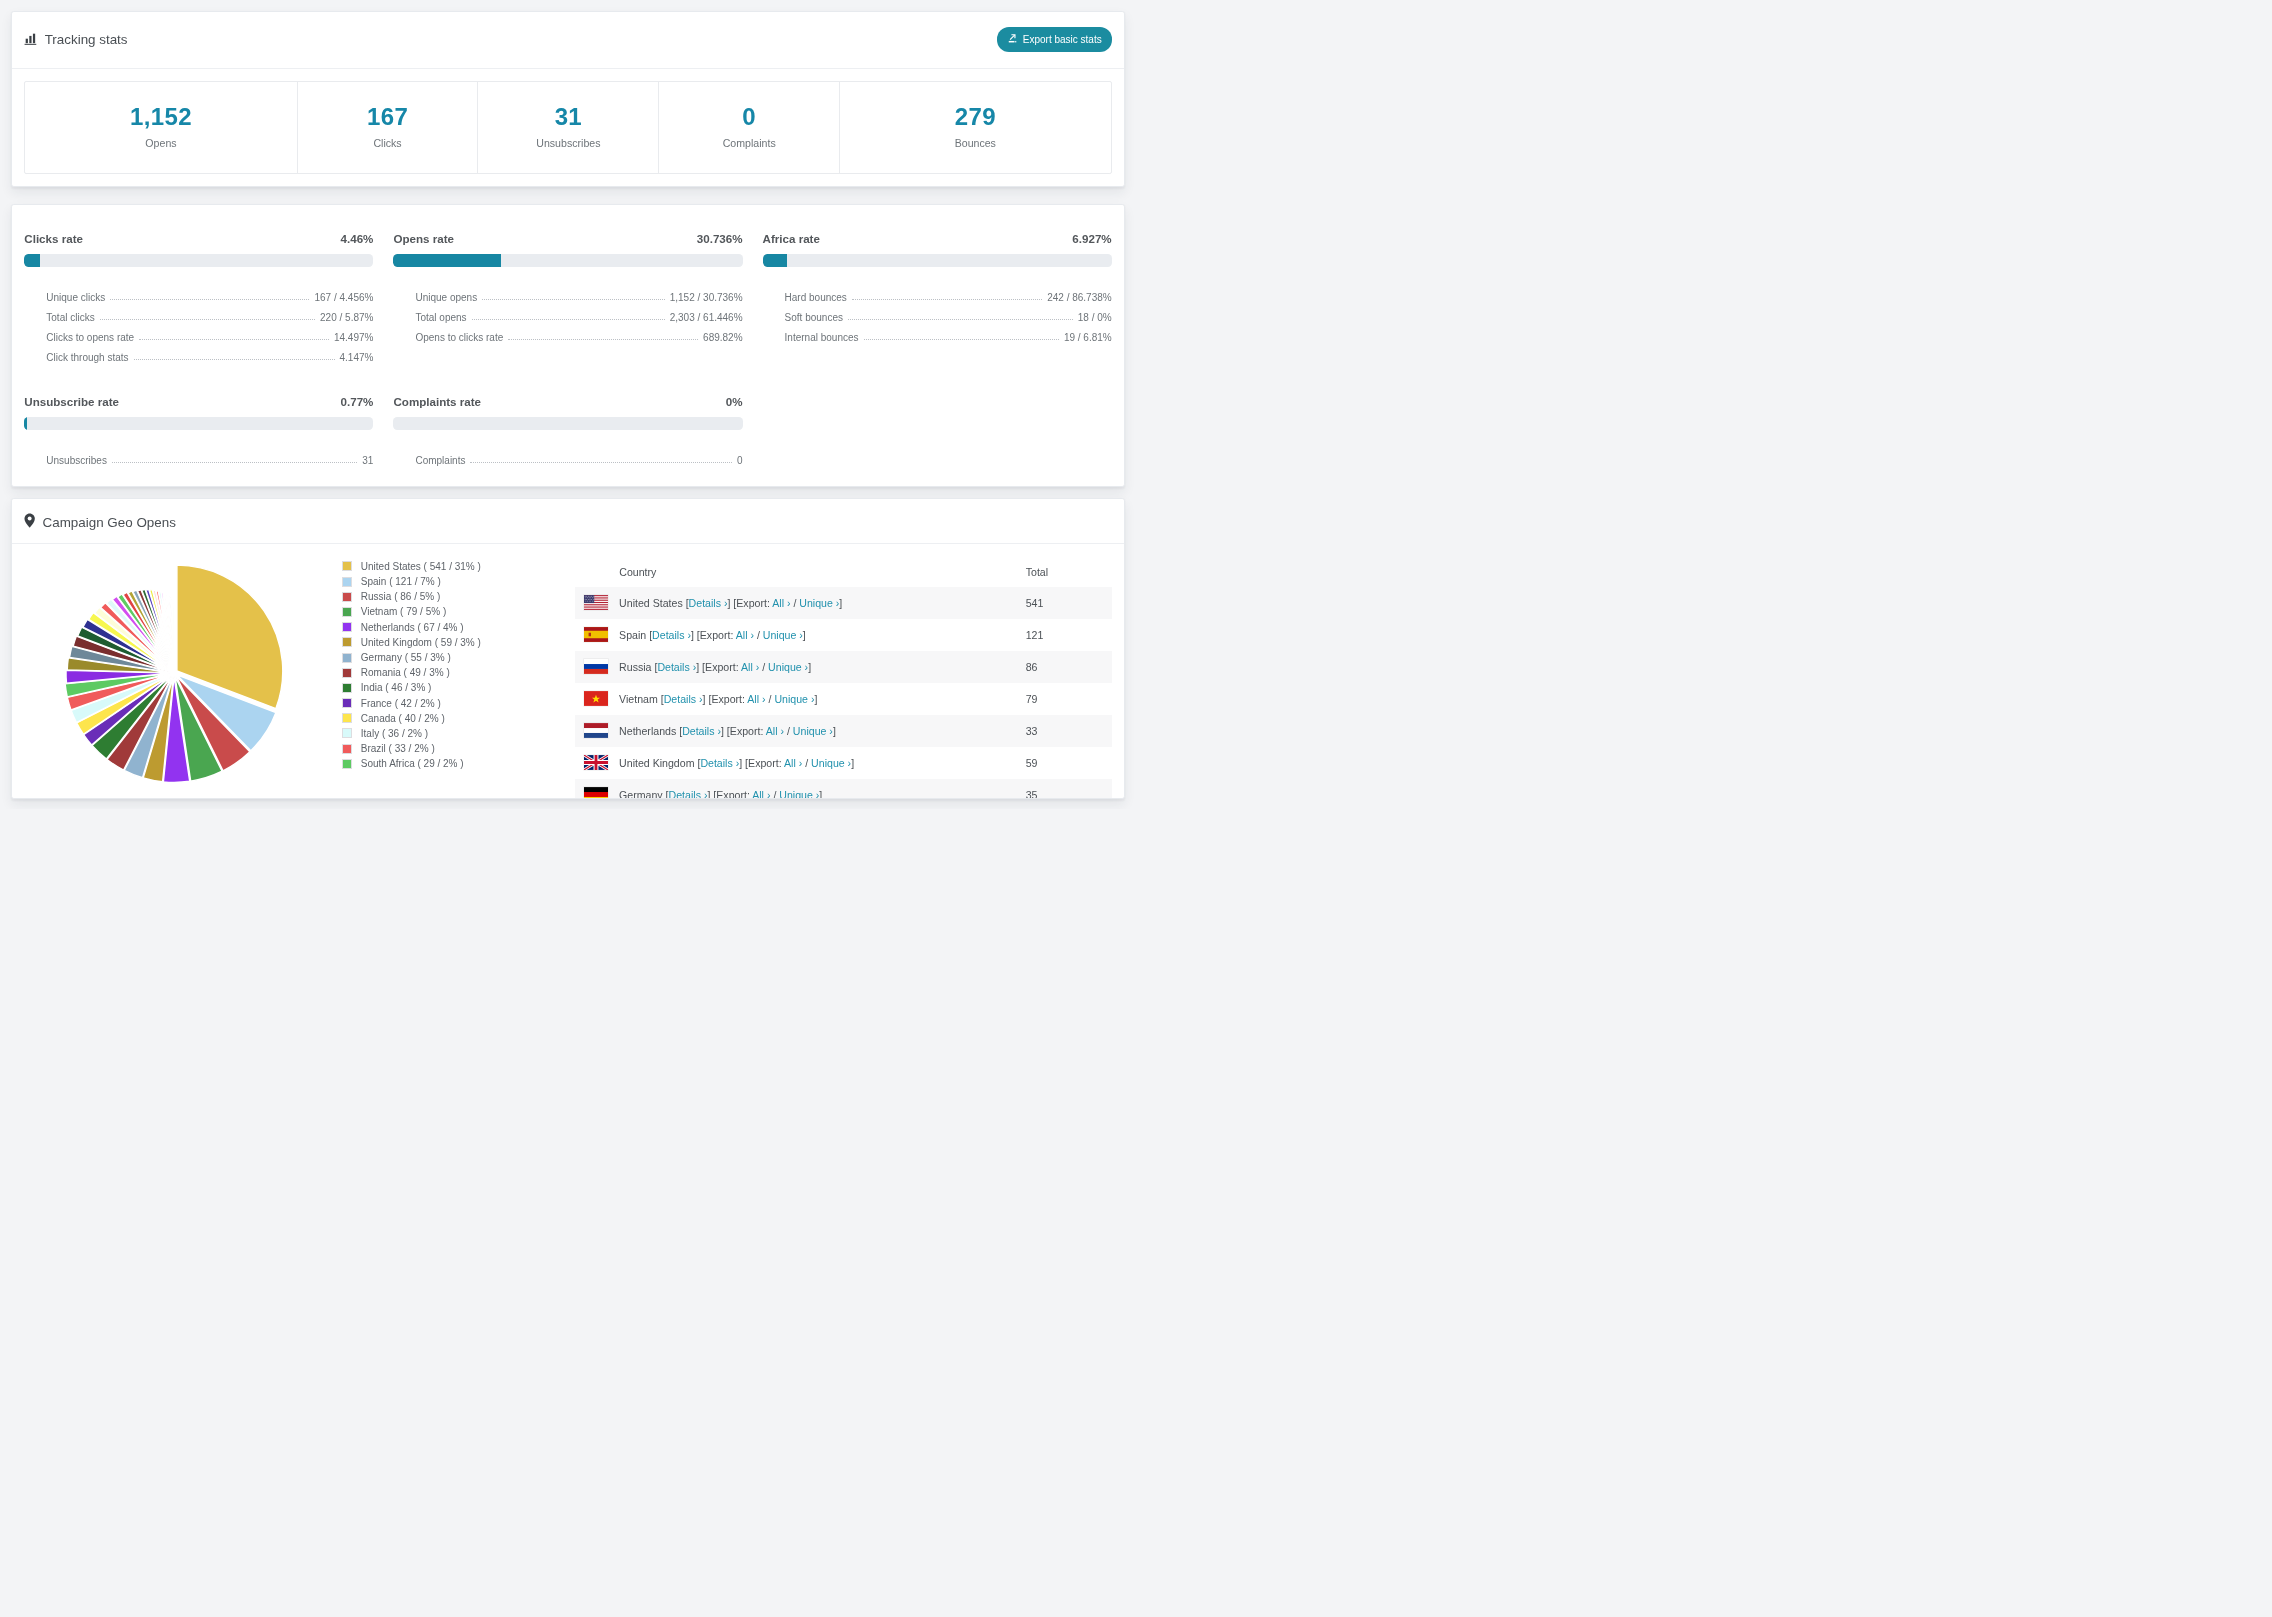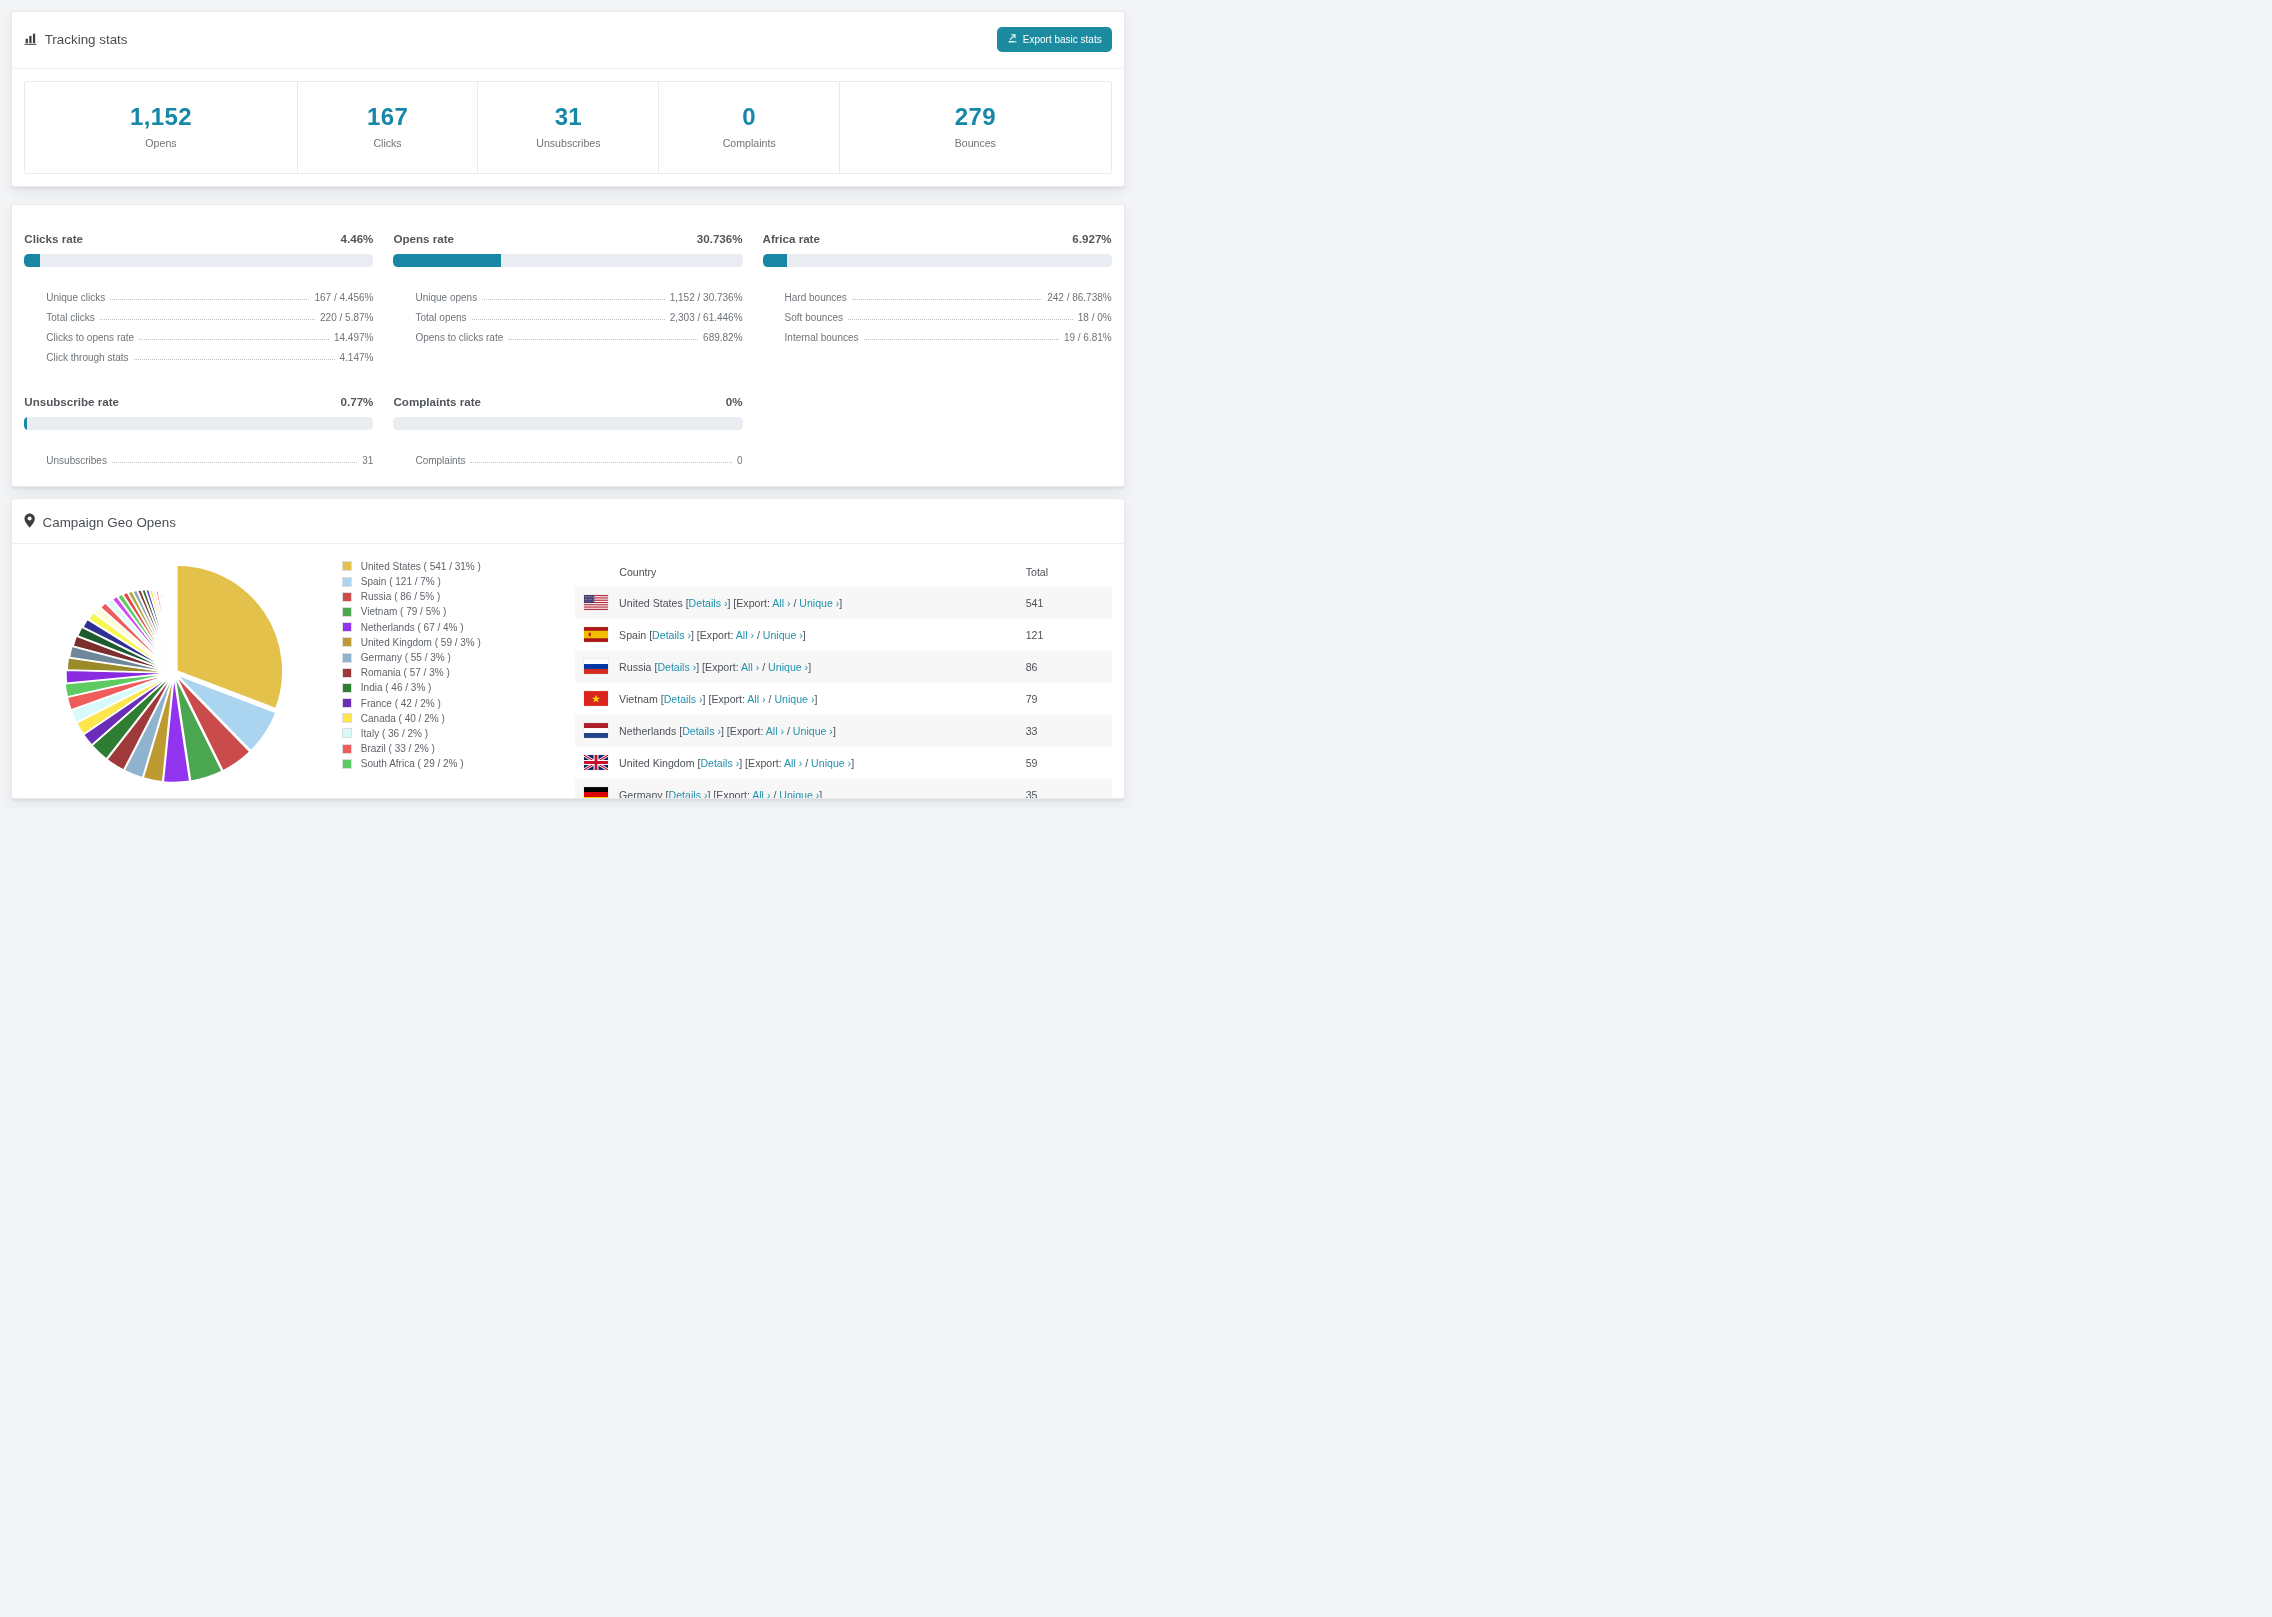--- a/index.html
+++ b/index.html
@@ -7,21 +7,21 @@
   .page { width:1136px; height:809px; padding:10.6px 11.3px 12px; overflow:hidden; }
 
   .card { background:#fff; border:0.7px solid #e7eaee; border-radius:2.8px;
           box-shadow:0 1.4px 2.1px rgba(30,40,50,.05), 0 5.6px 11.3px rgba(30,40,50,.07); }
 
   
   .card-head { display:flex; justify-content:space-between; align-items:center;
                padding:15.5px 12px; border-bottom:0.7px solid #edeff2; }
   .card-title { font-size:13.4px; color:#4a4f54; display:flex; align-items:center; gap:7px; }
   .btn-teal { display:inline-flex; align-items:center; gap:5.6px; background:#1b8ca0; color:#fff;
-              border:none; border-radius:5px; font-size:10px; padding:6.4px 10px; cursor:pointer;
+              border:none; border-radius:12px; font-size:10px; padding:6.4px 10px; cursor:pointer;
               font-family:"Liberation Sans", sans-serif; }
   .stats-strip { margin:12px; display:grid; grid-template-columns:25% 16.66% 16.66% 16.66% 25%;
                  border:0.7px solid #e9ebee; border-radius:2.1px; }
   .stat-cell { padding:21px 5.6px 24px; text-align:center; }
   .stat-cell + .stat-cell { border-left:0.7px solid #e9ebee; }
   .stat-value { font-size:24px; font-weight:bold; color:#1687a8; letter-spacing:0.4px; }
   .stat-label { font-size:10.6px; color:#6e7479; margin-top:5.6px; }
 
   
   .rates-card { margin-top:17.6px; padding:18.4px 12px 20px; }
@@ -326,21 +326,21 @@
           <div class="legend-item">
             <span class="swatch" style="background: rgb(189, 155, 48);"></span>
             <span class="legend-label">United Kingdom ( 59 / 3% )</span>
           </div>
           <div class="legend-item">
             <span class="swatch" style="background: rgb(144, 179, 207);"></span>
             <span class="legend-label">Germany ( 55 / 3% )</span>
           </div>
           <div class="legend-item">
             <span class="swatch" style="background: rgb(160, 58, 58);"></span>
-            <span class="legend-label">Romania ( 57 / 3% )</span>
+            <span class="legend-label">Romania ( 49 / 3% )</span>
           </div>
           <div class="legend-item">
             <span class="swatch" style="background: rgb(46, 125, 50);"></span>
             <span class="legend-label">India ( 46 / 3% )</span>
           </div>
           <div class="legend-item">
             <span class="swatch" style="background: rgb(106, 45, 184);"></span>
             <span class="legend-label">France ( 42 / 2% )</span>
           </div>
           <div class="legend-item">

